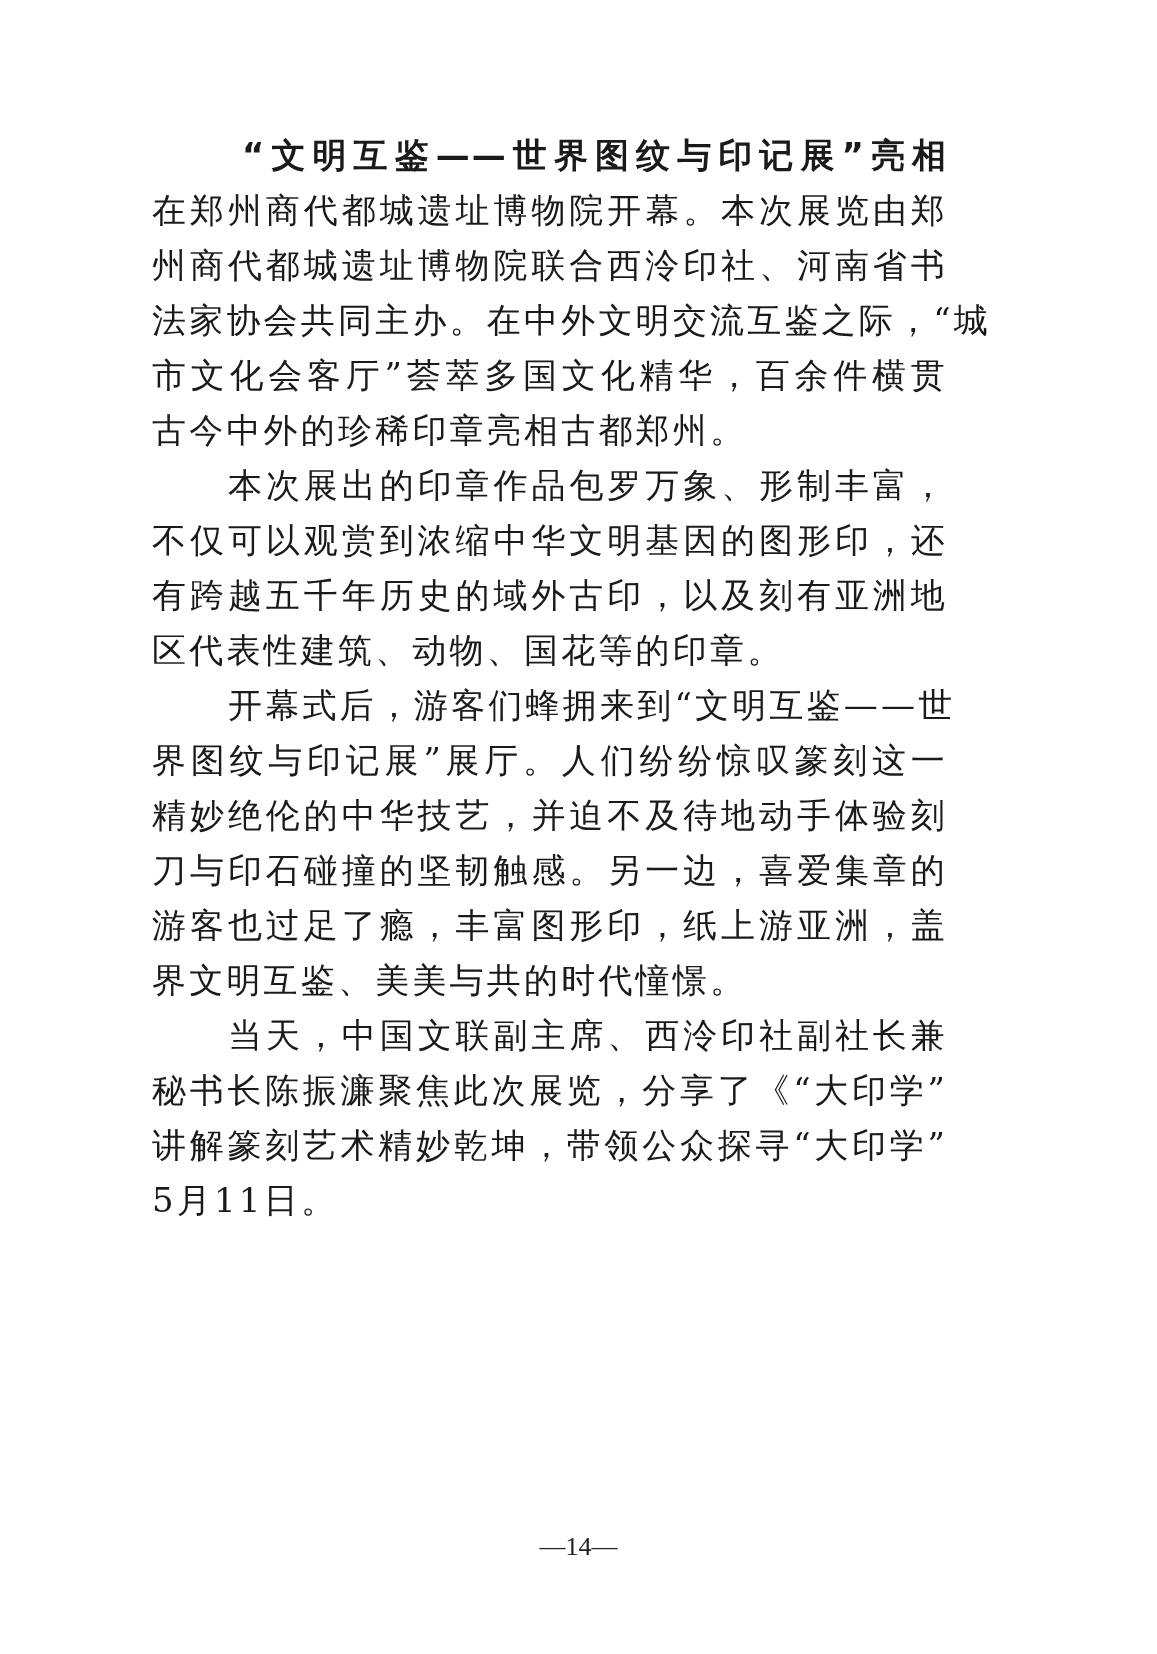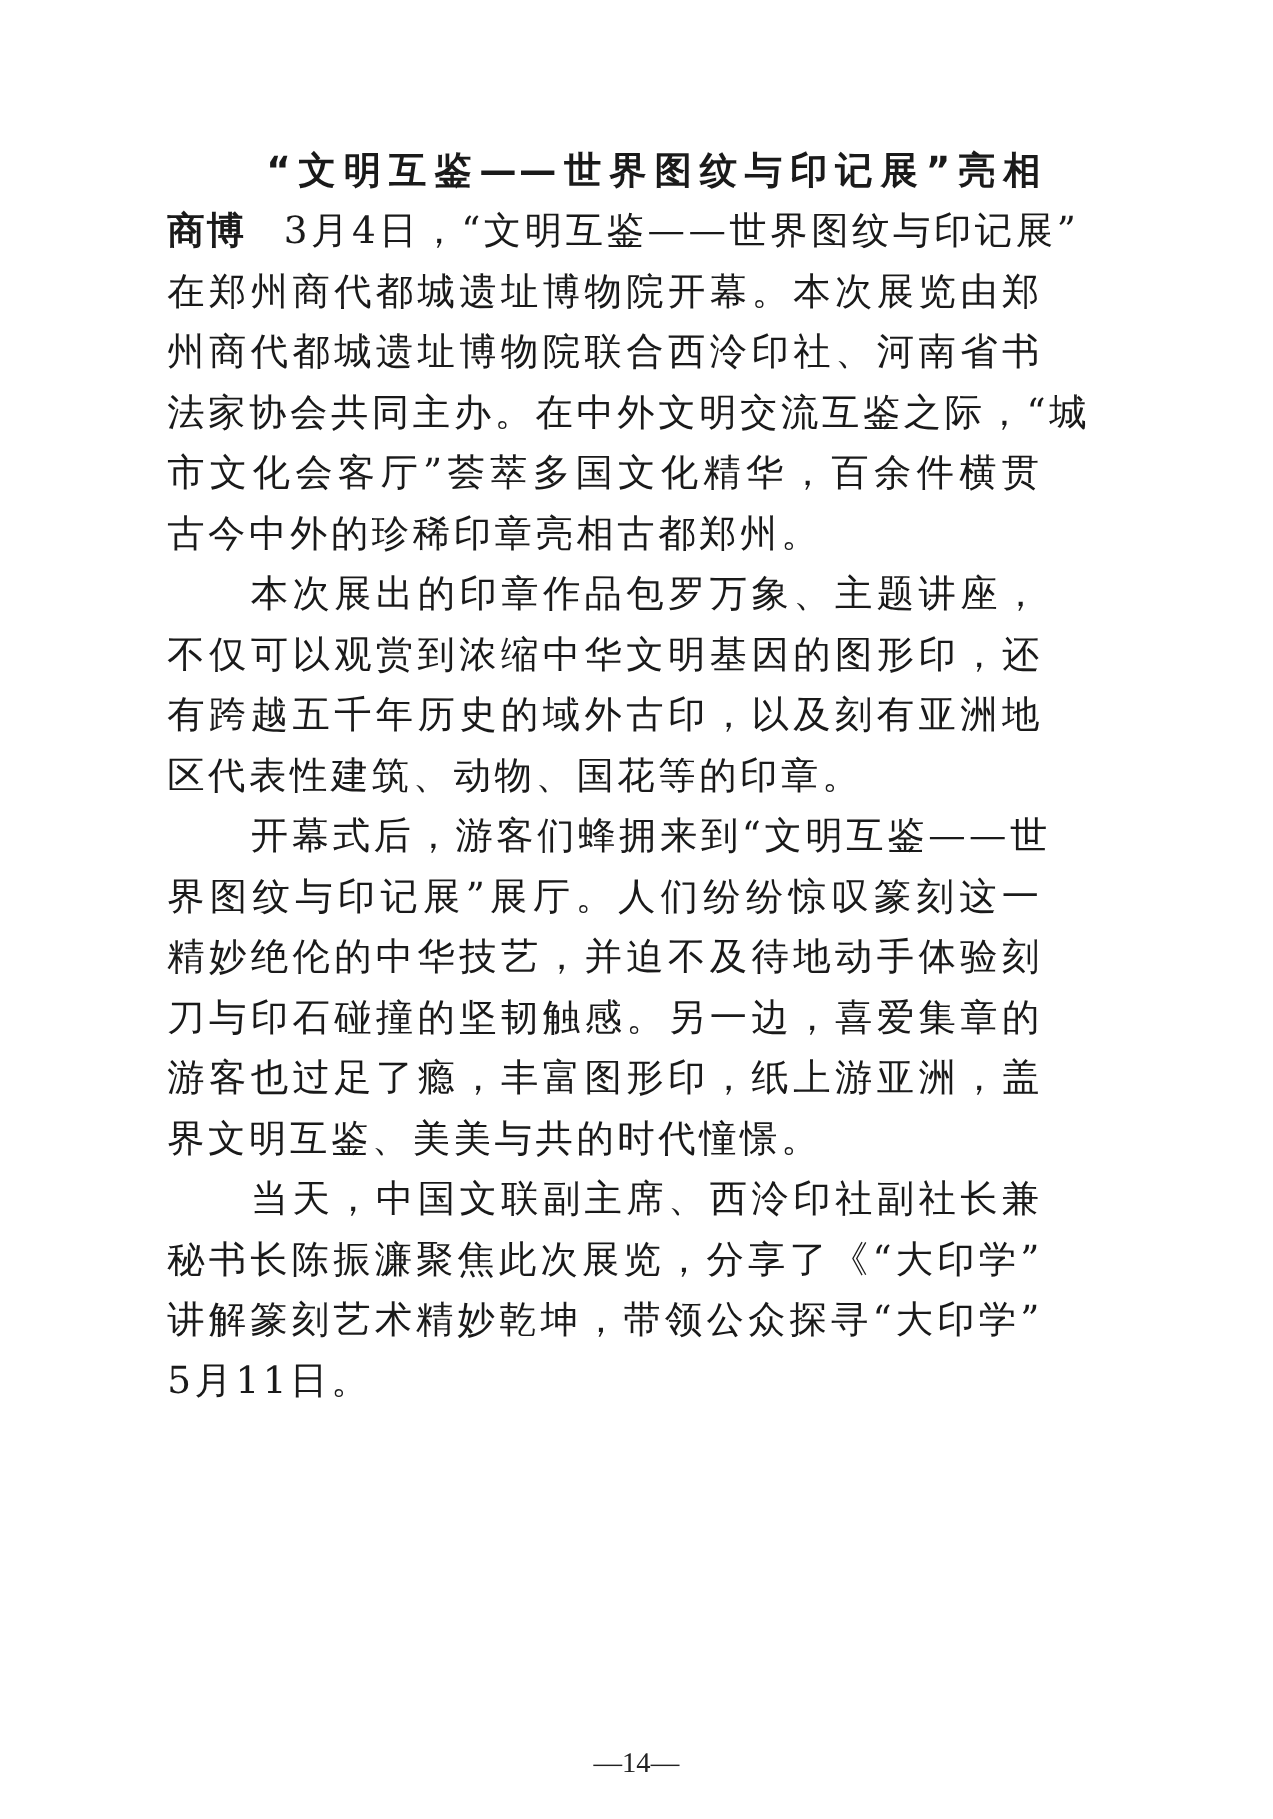--- a/index.html
+++ b/index.html
@@ -45,39 +45,38 @@
     .lead-bold {
       font-family: "DejaVu Sans", "Liberation Sans", sans-serif;
       font-weight: bold;
       margin-right: 34px;
       letter-spacing: 2px;
     }
     .page-number {
       position: absolute;
       left: 0;
       width: 1157px;
-      top: 1588px;
+      top: 1532px;
       text-align: center;
       font-family: "Liberation Serif", "DejaVu Serif", serif;
       font-size: 26px;
       color: #222;
     }
   </style>
 </head>
 <body>
 
 <div class="page">
   <div class="line justify bold headline-first">“文明互鉴——世界图纹与印记展”亮相</div>
-  <div class="line"><span class="lead-bold">商博</span><span>3月4日，“文明互鉴——世界图纹与印记展”</span></div>
   <div class="line justify">在郑州商代都城遗址博物院开幕。本次展览由郑</div>
   <div class="line justify">州商代都城遗址博物院联合西泠印社、河南省书</div>
   <div class="line justify">法家协会共同主办。在中外文明交流互鉴之际，“城</div>
   <div class="line justify">市文化会客厅”荟萃多国文化精华，百余件横贯</div>
   <div class="line">古今中外的珍稀印章亮相古都郑州。</div>
-  <div class="line justify indent">本次展出的印章作品包罗万象、主题讲座，</div>
+  <div class="line justify indent">本次展出的印章作品包罗万象、形制丰富，</div>
   <div class="line justify">不仅可以观赏到浓缩中华文明基因的图形印，还</div>
   <div class="line justify">有跨越五千年历史的域外古印，以及刻有亚洲地</div>
   <div class="line">区代表性建筑、动物、国花等的印章。</div>
   <div class="line justify indent">开幕式后，游客们蜂拥来到“文明互鉴——世</div>
   <div class="line justify">界图纹与印记展”展厅。人们纷纷惊叹篆刻这一</div>
   <div class="line justify">精妙绝伦的中华技艺，并迫不及待地动手体验刻</div>
   <div class="line justify">刀与印石碰撞的坚韧触感。另一边，喜爱集章的</div>
   <div class="line justify">游客也过足了瘾，丰富图形印，纸上游亚洲，盖</div>
   <div class="line">界文明互鉴、美美与共的时代憧憬。</div>
   <div class="line justify indent">当天，中国文联副主席、西泠印社副社长兼</div>

